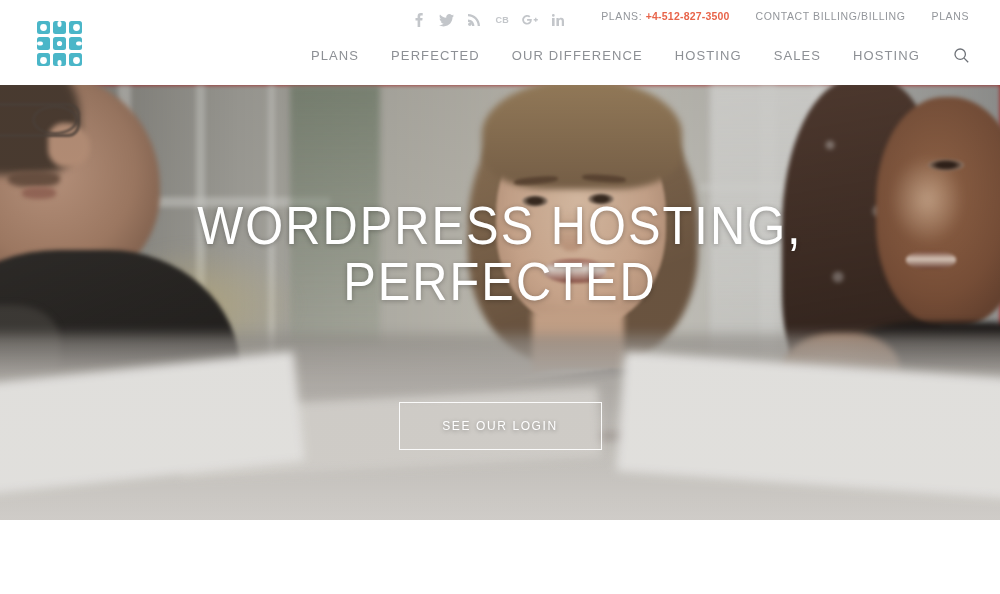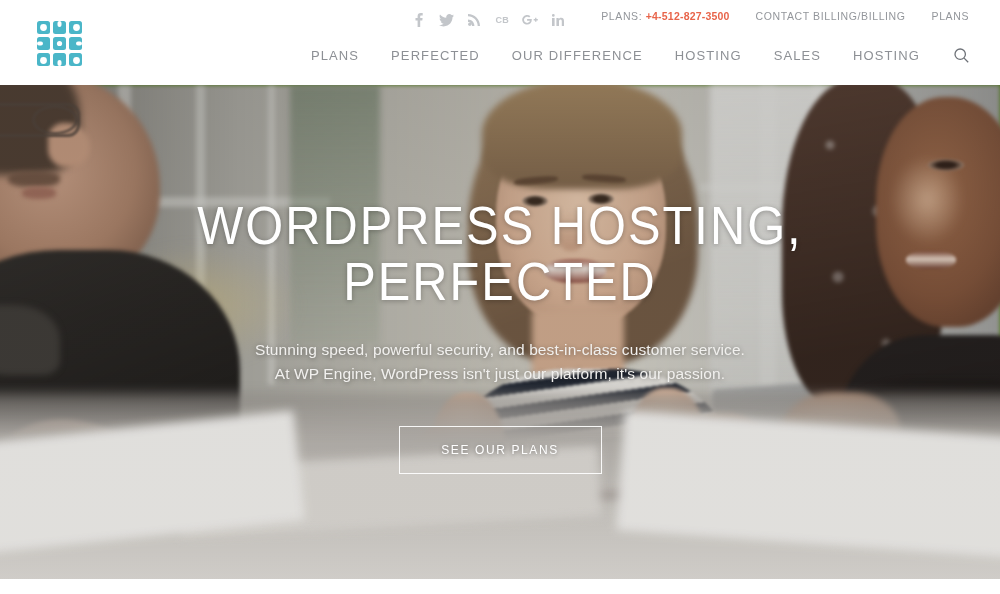--- a/index.html
+++ b/index.html
@@ -58,22 +58,22 @@
     padding:0 16px; font-size:13px; letter-spacing:1.1px;
     color:#8d9095; text-decoration:none; white-space:nowrap; cursor:pointer;
   }
   .nav-search {
     width:34px; height:22px; display:flex; align-items:center; justify-content:center;
     margin-left:8px; color:#6d7177; cursor:pointer;
   }
 
   
   .hero {
-    position:absolute; top:85px; left:0; width:1000px; height:494px;
-    overflow:hidden; background:#4d7c0f;
+    position:absolute; top:85px; left:0; width:1000px; height:435px;
+    overflow:hidden; background:#b91c1c;
   }
   .photo { position:absolute; inset:0; overflow:hidden; }
 
   
   .bg-wall {
     position:absolute; inset:0;
     background:
       linear-gradient(90deg,
         #6e6c67 0%, #8d8c86 12%, #a8a7a0 24%,
         #b9b7ae 38%, #c6c3b9 52%, #cfcdc4 64%,
@@ -519,20 +519,19 @@
 
       <div class="hero-tint"></div>
     </div>
 
     <div class="hero-content">
       <h1 class="hero-title">
         <span>WORDPRESS HOSTING,</span><br>
         <span>PERFECTED</span>
       </h1>
       <p class="hero-sub">
-        <span>Stunning speed, powerful security, and best-in-class customer service.</span><br>
-        <span>At WP Engine, WordPress isn't just our platform, it's our passion.</span>
+        <br>
       </p>
-      <a class="hero-cta" href="#">SEE OUR PLANS</a>
+      <a class="hero-cta" href="#">SEE OUR LOGIN</a>
     </div>
 
   </section>
 </div>
 
 </body></html>

